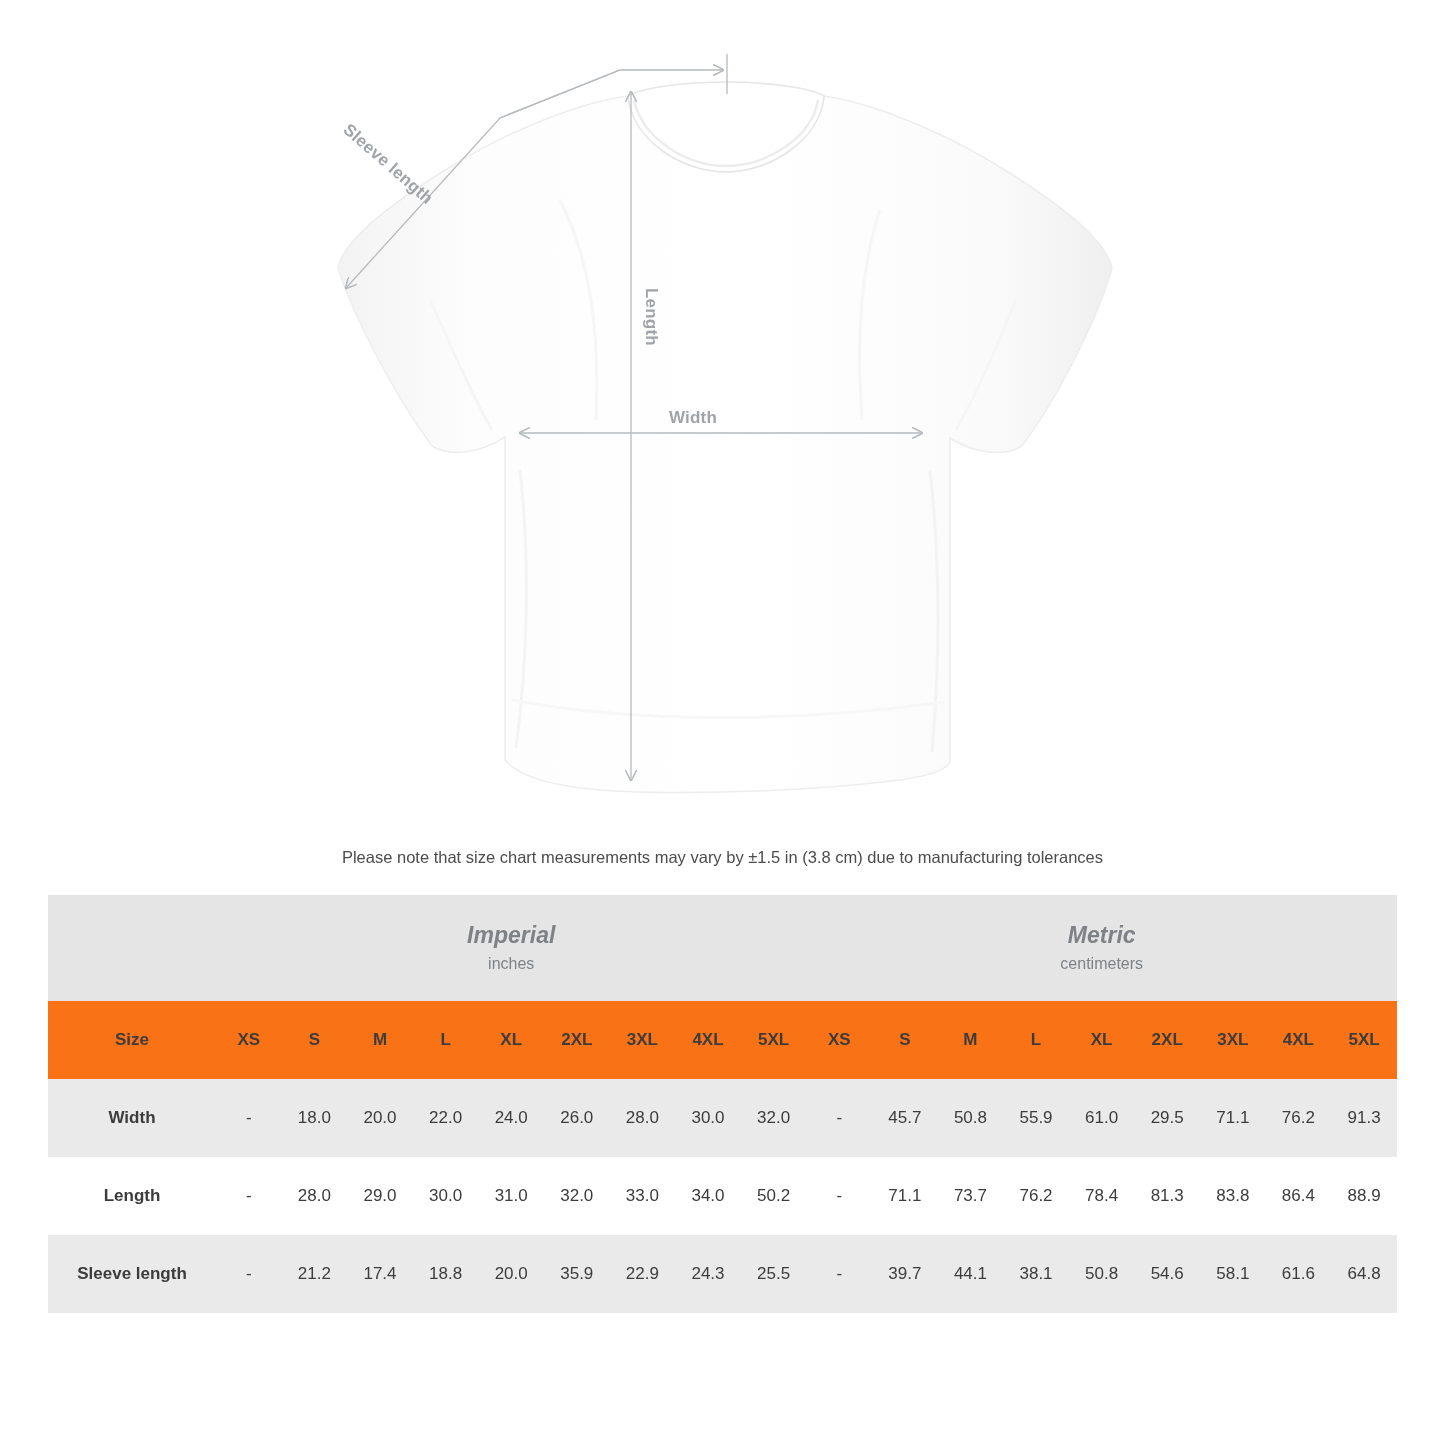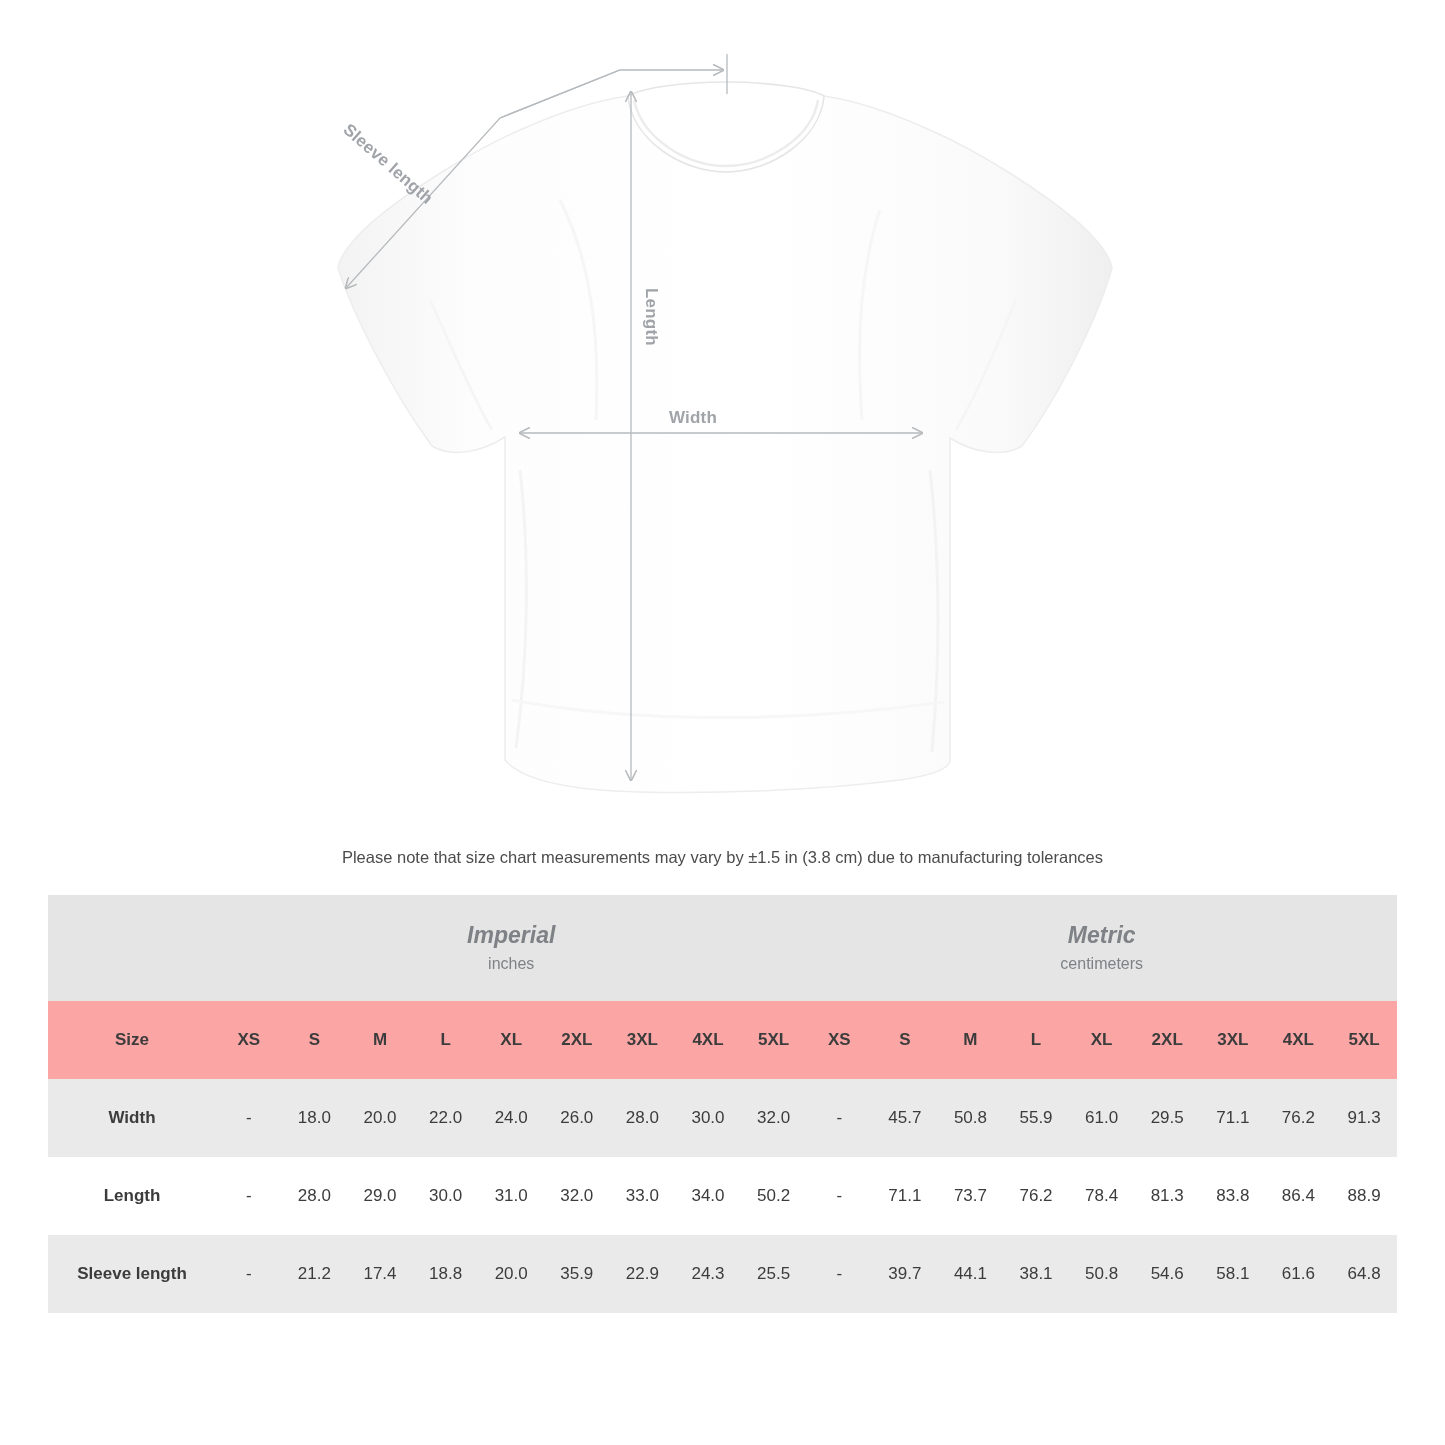--- a/index.html
+++ b/index.html
@@ -101,21 +101,21 @@
     line-height: 1.35;
   }
   .unit-head .unit-sub {
     font-size: 16px;
     color: #7e8286;
     line-height: 1.5;
   }
   tr.head-row td {
     height: 76px;
     font-weight: bold;
-    background: #fca5a5;
+    background: #f97316;
   }
   tr.head-row td.rowlabel {
     font-size: 17px;
   }
   tr.data-row td {
     height: 76px;
   }
   tr.row-shaded td {
     background: #eaeaea;
   }

